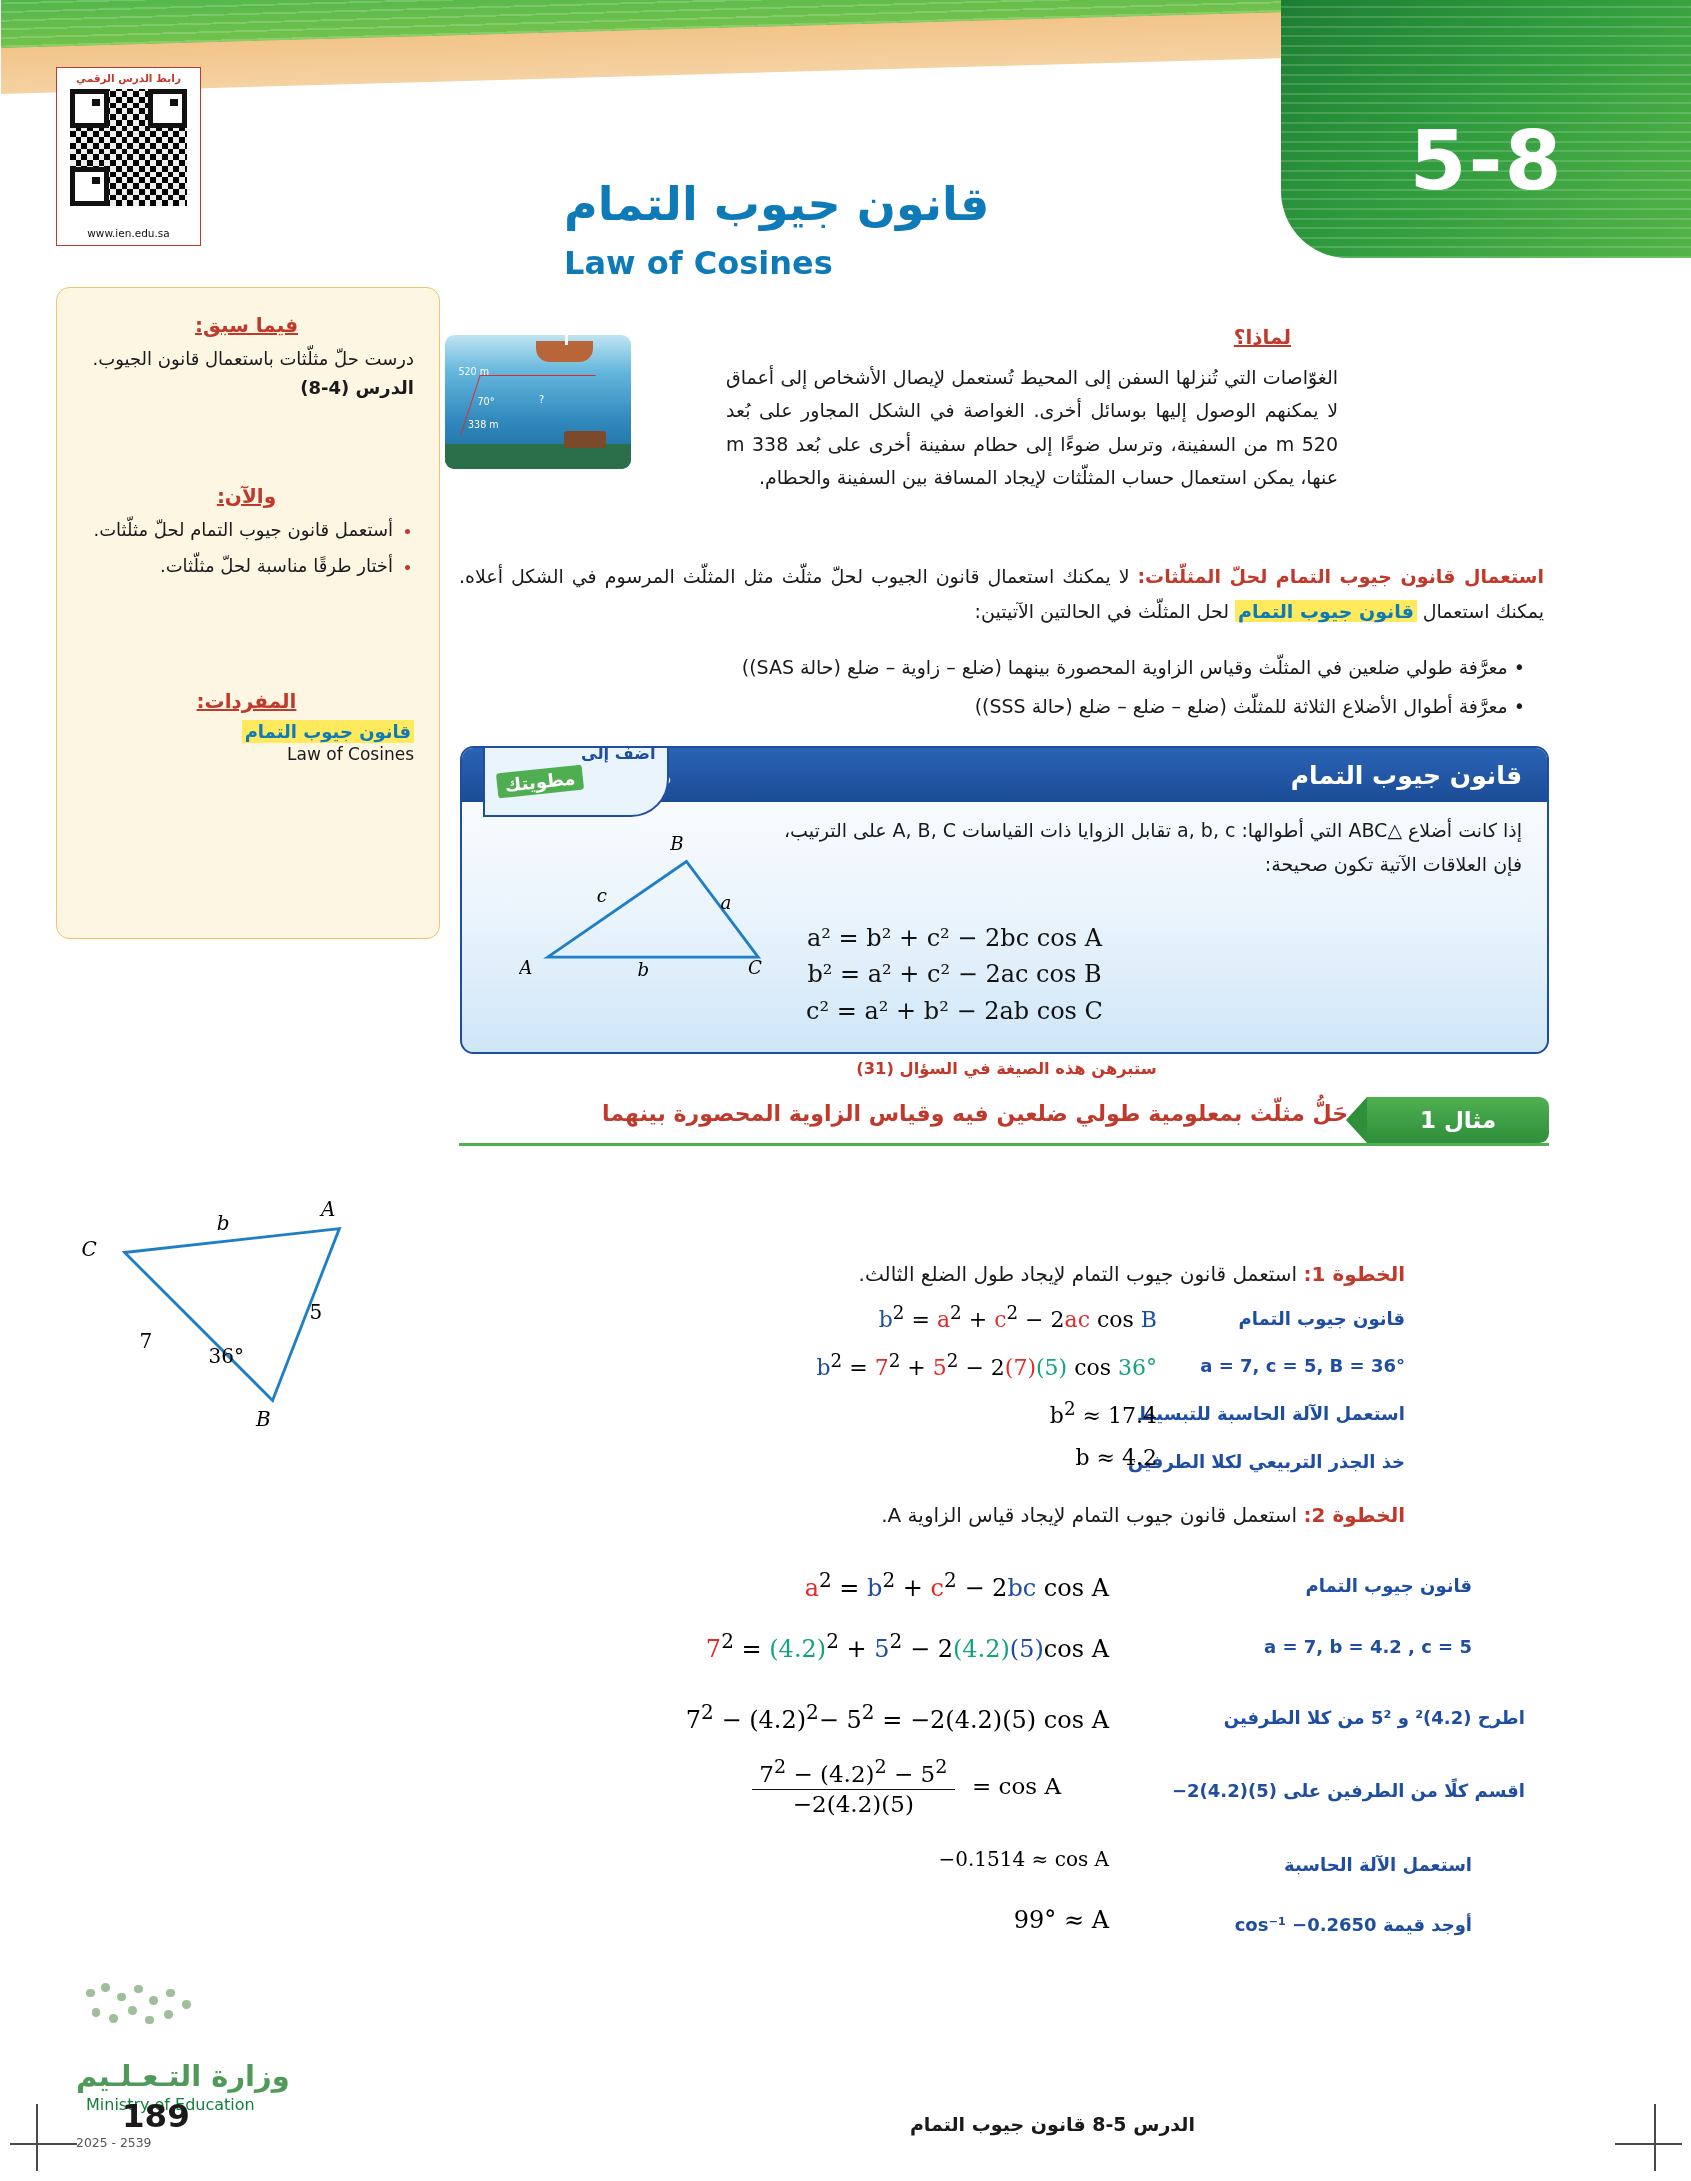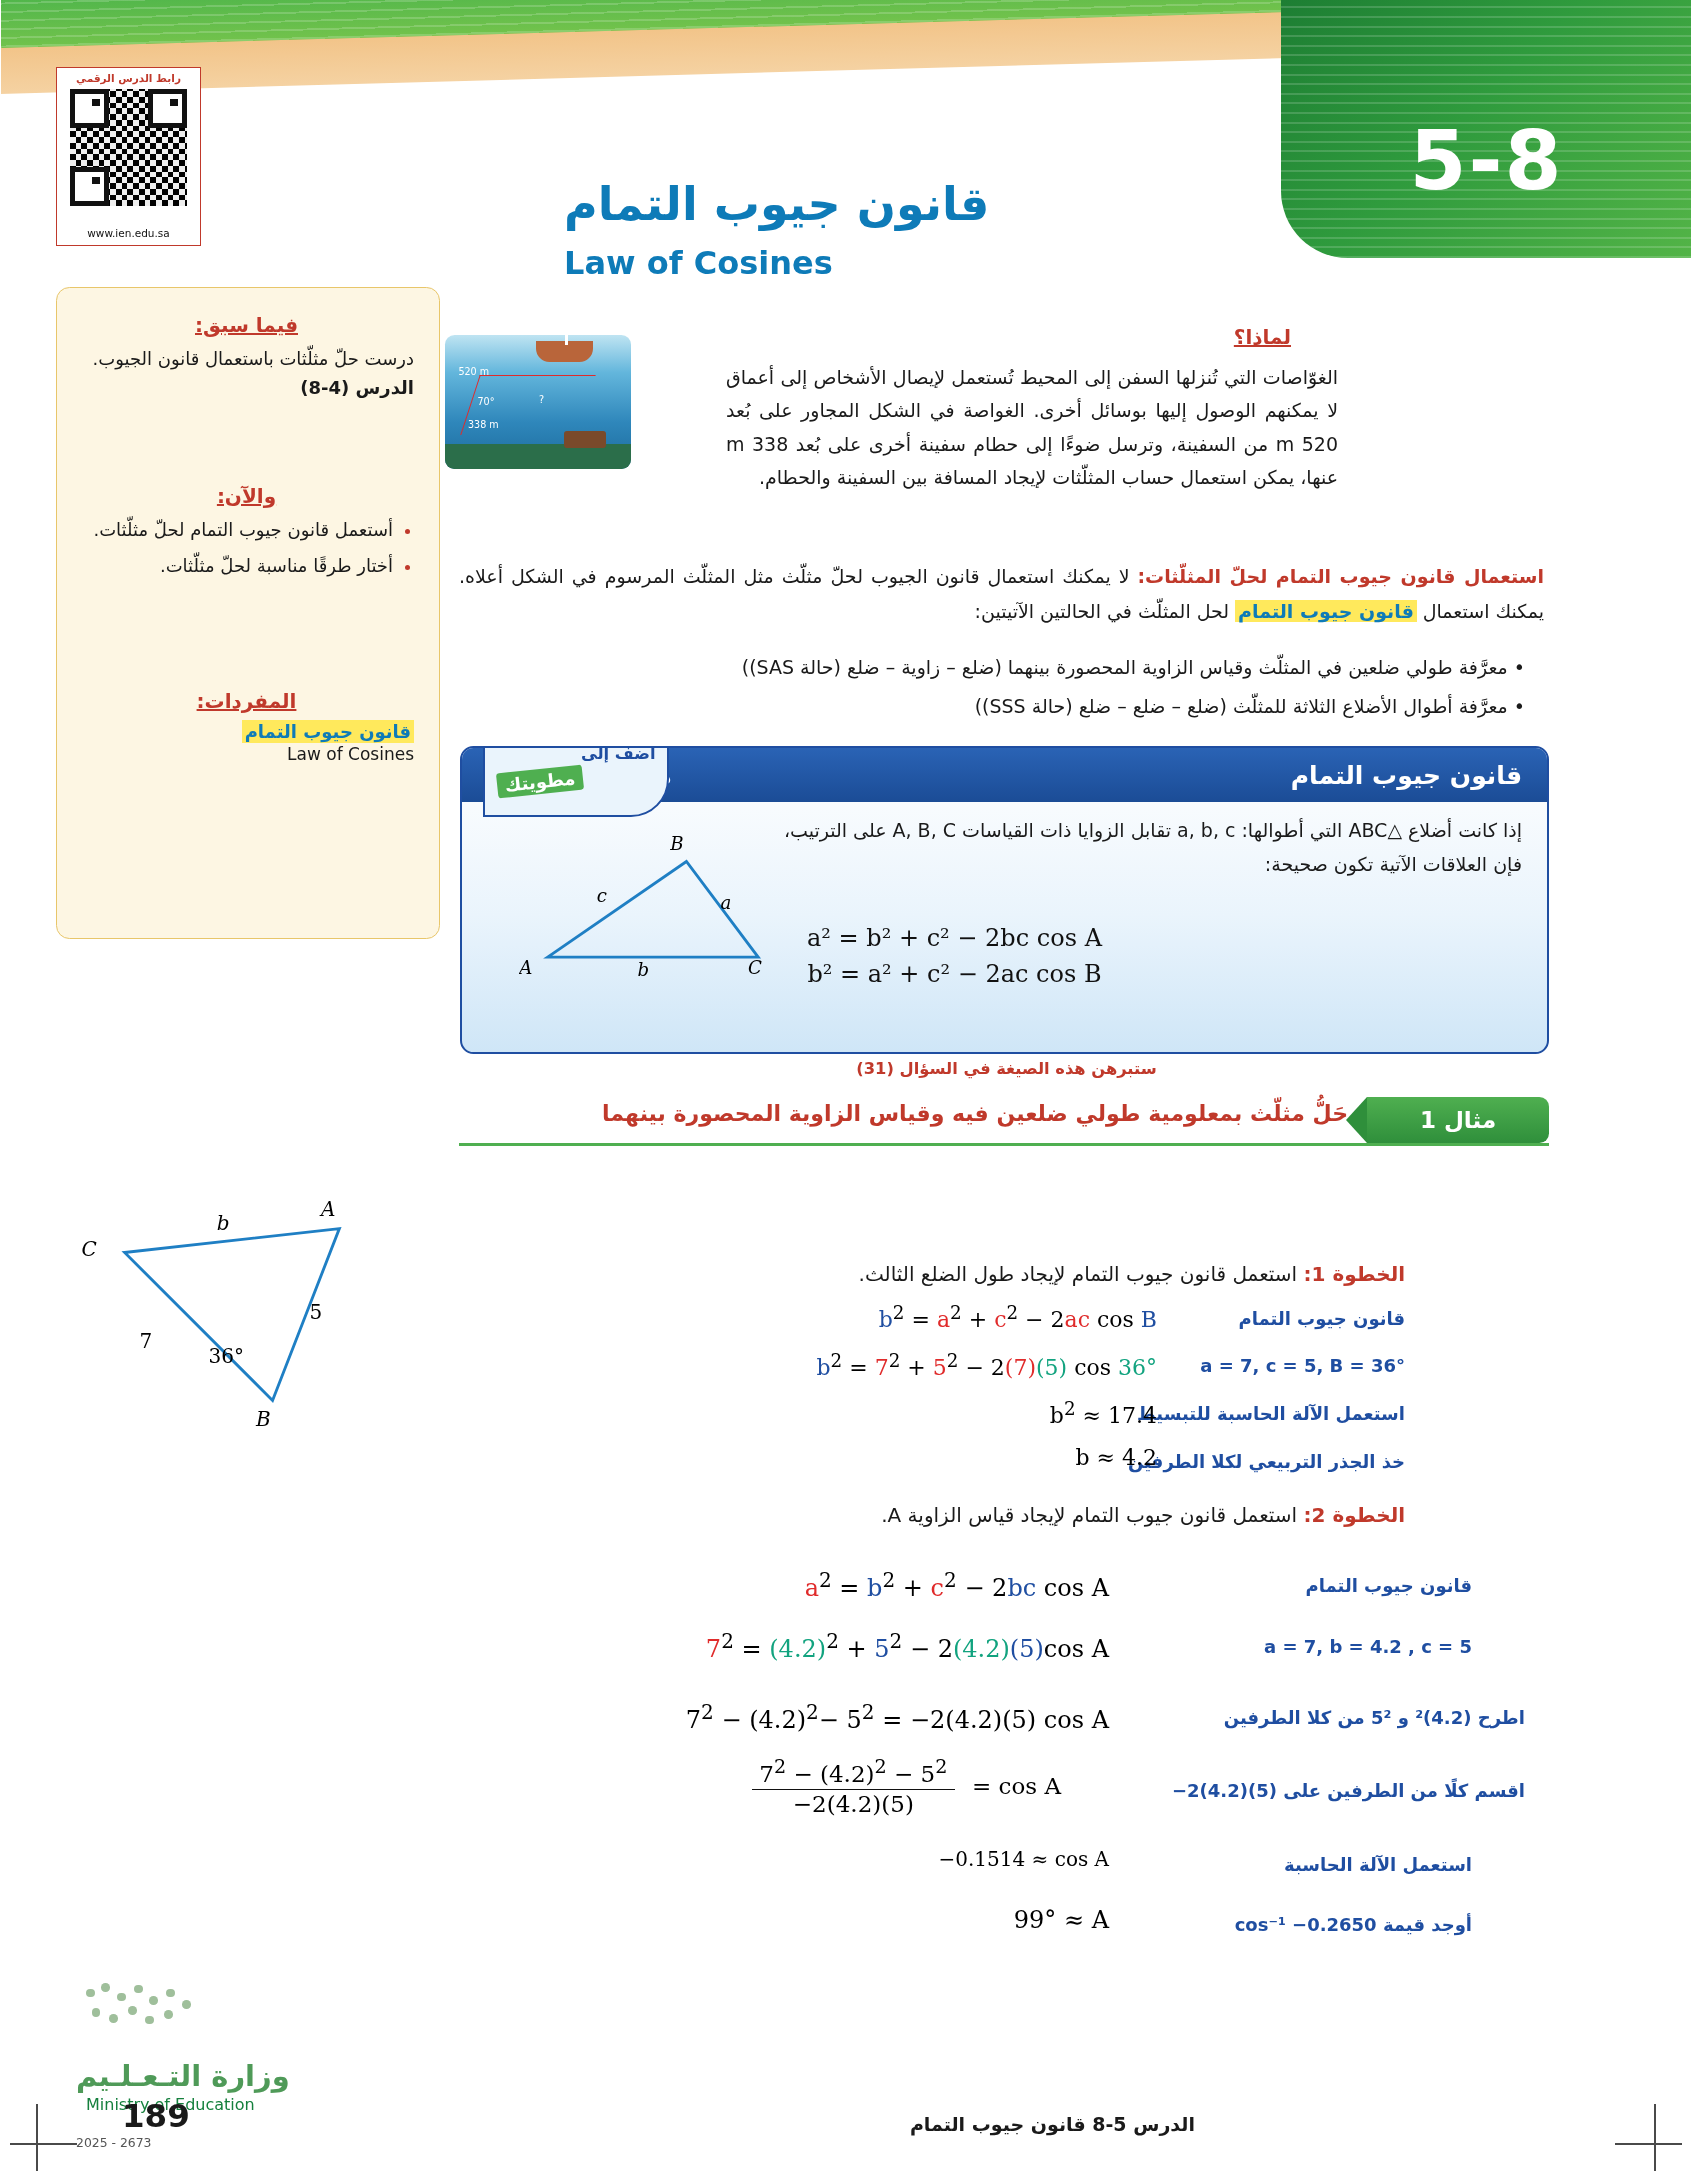--- a/index.html
+++ b/index.html
@@ -307,20 +307,21 @@
     <div class="fold-tab">
       <span class="a">أضف إلى</span>
       <span class="b">مطويتك</span>
     </div>
 
     <div class="kc-body">إذا كانت أضلاع △ABC التي أطوالها: a, b, c تقابل الزوايا ذات القياسات A, B, C على الترتيب، فإن العلاقات الآتية تكون صحيحة:</div>
 
     <div class="eqs">
       <div>a² = b² + c² − 2bc cos A</div>
       <div>b² = a² + c² − 2ac cos B</div>
+      <div>c² = a² + b² − 2ab cos C</div>
     </div>
 
     <svg class="kc-tri" viewBox="0 0 300 170">
       <polygon points="30,140 175,40 250,140" fill="none" stroke="#1f7fc4" stroke-width="3"></polygon>
       <text x="14" y="158" font-size="19" font-style="italic" font-family="DejaVu Serif, serif">A</text>
       <text x="172" y="28" font-size="19" font-style="italic" font-family="DejaVu Serif, serif">B</text>
       <text x="254" y="158" font-size="19" font-style="italic" font-family="DejaVu Serif, serif">C</text>
       <text x="222" y="90" font-size="19" font-style="italic" font-family="DejaVu Serif, serif">a</text>
       <text x="136" y="160" font-size="19" font-style="italic" font-family="DejaVu Serif, serif">b</text>
       <text x="92" y="82" font-size="19" font-style="italic" font-family="DejaVu Serif, serif">c</text>
@@ -415,17 +416,17 @@
     <i style="left:59px;top:32.5px;"></i>
       <i style="left:78px;top:27px;"></i>
       <i style="left:96px;top:17px;"></i>
   </div>
 
   <div class="moe">
     <span>وزارة التـعـلـيم</span>
     <small>Ministry of Education</small>
   </div>
   <div class="pg-num">189</div>
-  <div class="pg-date">2025 - 2673</div>
+  <div class="pg-date">2025 - 2539</div>
   <div class="foot-right">الدرس 5-8   قانون جيوب التمام</div>
 
 </div>
 
 
 </body></html>

